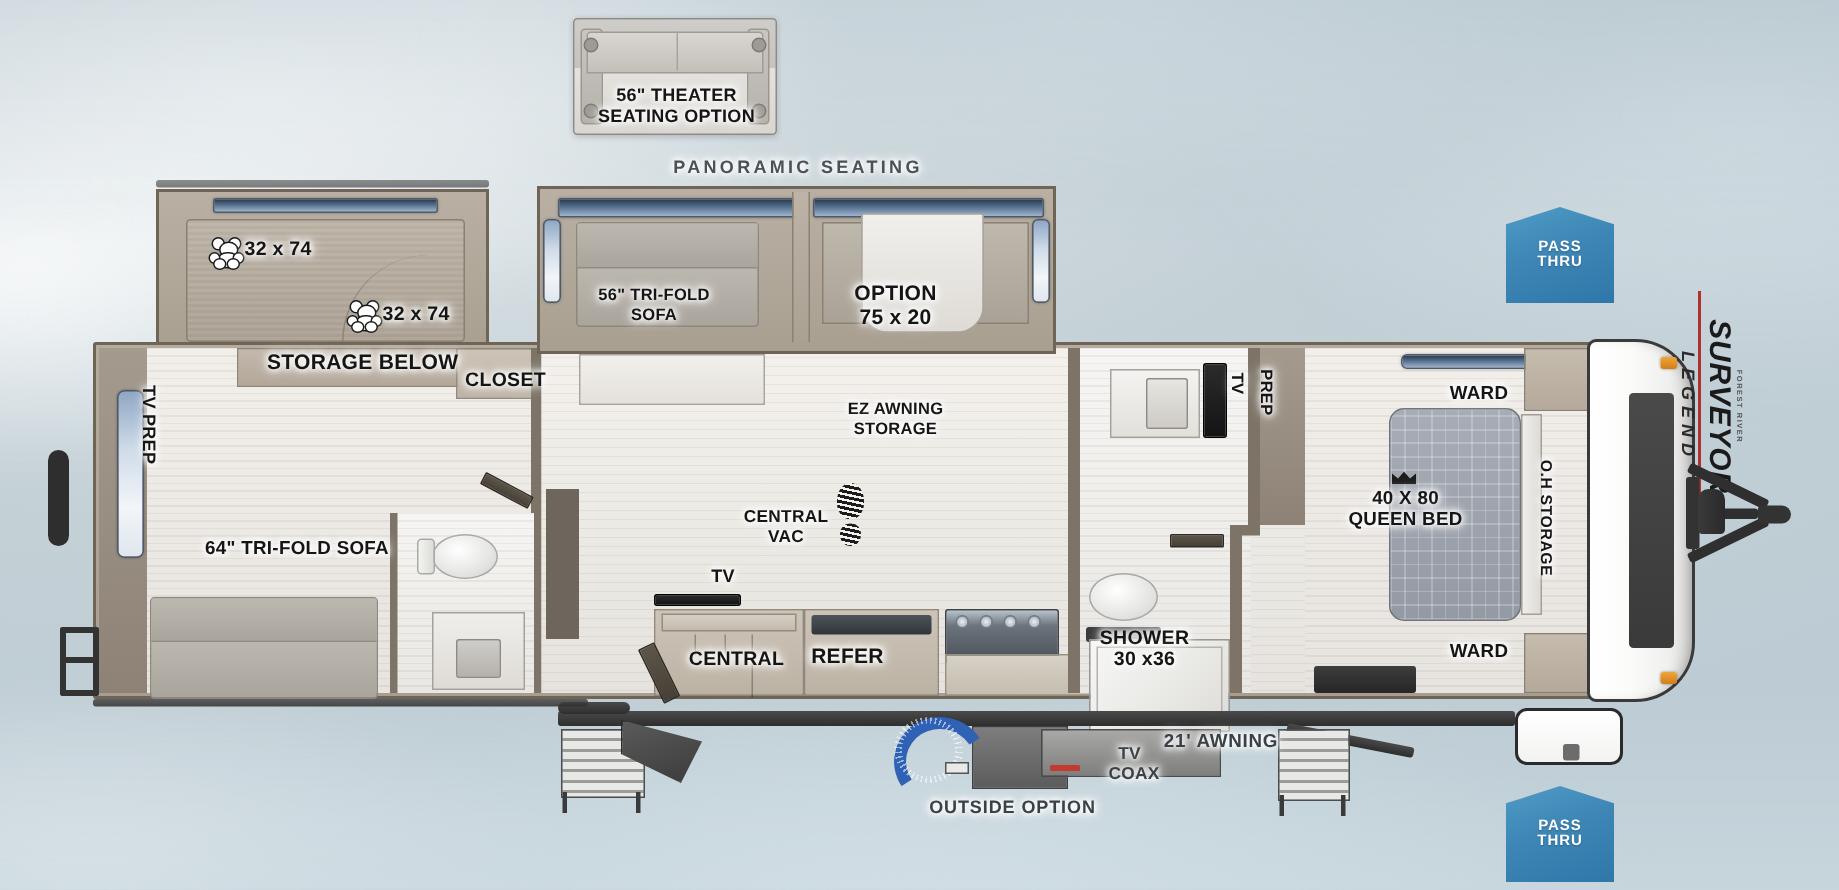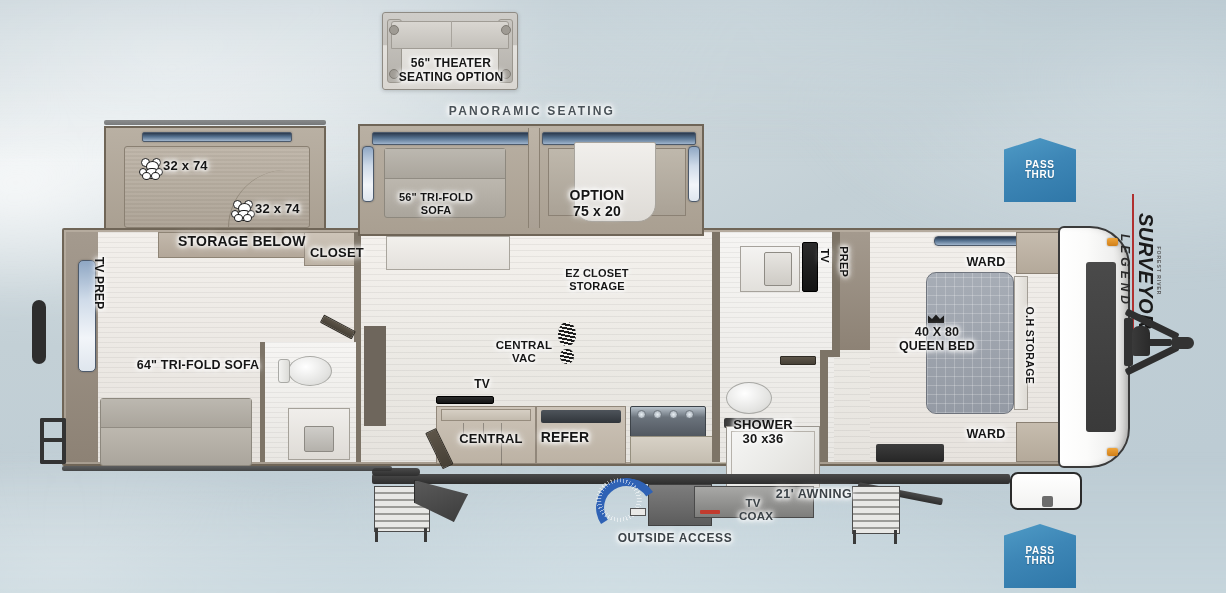--- a/index.html
+++ b/index.html
@@ -577,21 +577,21 @@
 
   <div class="box" style="left:386px;top:236px;width:124px;height:34px;
        background:linear-gradient(180deg,#f2f0ec,#e4e1dc);border:1px solid #a9a59d;"></div>
 
   <div class="lbl" style="left:386px;top:192px;width:100px;font-size:11px;">56" TRI-FOLD</div>
   <div class="lbl" style="left:386px;top:205px;width:100px;font-size:11px;">SOFA</div>
 
   <div class="lbl" style="left:540px;top:188px;width:114px;font-size:14px;">OPTION</div>
   <div class="lbl" style="left:540px;top:204px;width:114px;font-size:14px;">75 x 20</div>
 
-  <div class="lbl" style="left:540px;top:268px;width:114px;font-size:11px;">EZ CLOSET</div>
+  <div class="lbl" style="left:540px;top:268px;width:114px;font-size:11px;">EZ AWNING</div>
   <div class="lbl" style="left:540px;top:281px;width:114px;font-size:11px;">STORAGE</div>
 
   <div class="lbl" style="left:178px;top:234px;width:122px;font-size:14px;">STORAGE BELOW</div>
   <div class="lbl" style="left:304px;top:246px;width:66px;font-size:13px;">CLOSET</div>
 
   <div class="lbl vert" style="left:62px;top:277px;width:74px;font-size:12px;">TV PREP</div>
 
   <div class="lbl" style="left:130px;top:359px;width:136px;font-size:12.5px;">64" TRI-FOLD SOFA</div>
 
   <div class="footprint" style="left:558px;top:322px;">
@@ -672,18 +672,18 @@
   <div class="step-leg" style="left:894px;top:530px;height:14px;"></div>
 
   <div class="box" style="left:1010px;top:472px;width:72px;height:38px;
        background:linear-gradient(180deg,#ffffff,#f2f2f1);border:2px solid #2b2b2b;border-radius:8px;">
     <div class="box" style="left:30px;top:22px;width:11px;height:11px;background:#6c6c6c;border-radius:2px;"></div>
   </div>
 
   <div class="rail" style="left:62px;top:466px;width:330px;height:5px;opacity:.85;"></div>
   <div class="rail" style="left:104px;top:120px;width:222px;height:5px;opacity:.6;"></div>
 
-  <div class="lbl" style="left:613px;top:532px;width:124px;font-size:12px;letter-spacing:.6px;color:#3b4247;">OUTSIDE ACCESS</div>
+  <div class="lbl" style="left:613px;top:532px;width:124px;font-size:12px;letter-spacing:.6px;color:#3b4247;">OUTSIDE OPTION</div>
   <div class="lbl" style="left:775px;top:488px;width:78px;font-size:12.5px;letter-spacing:.5px;color:#3b4247;">21' AWNING</div>
   <div class="lbl" style="left:736px;top:498px;width:34px;font-size:11.5px;color:#3b4247;">TV</div>
   <div class="lbl" style="left:736px;top:511px;width:40px;font-size:11.5px;color:#3b4247;">COAX</div>
 
 </div>
 
 </body></html>

